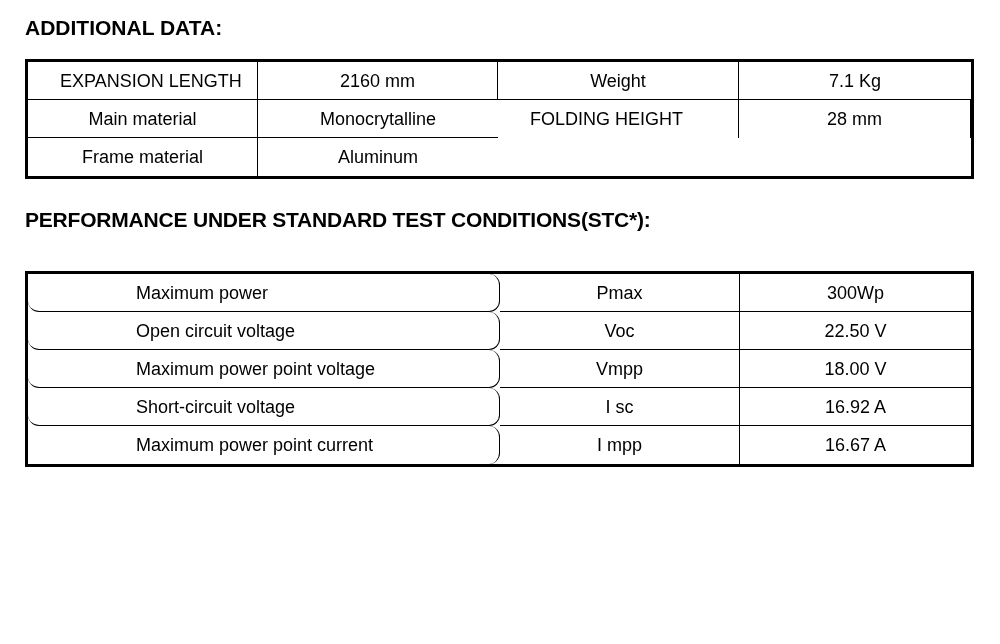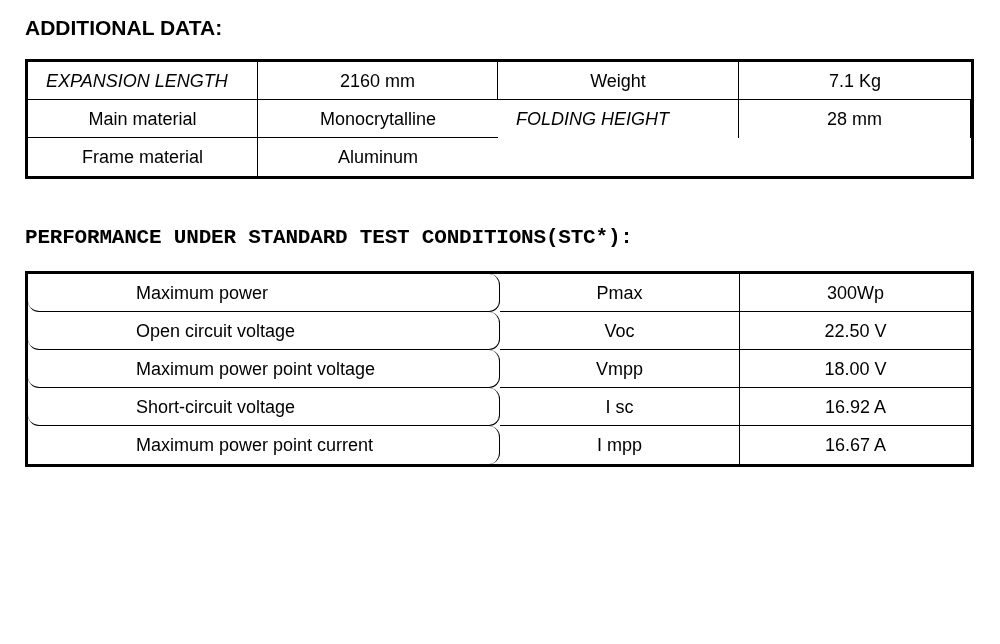--- a/index.html
+++ b/index.html
@@ -15,21 +15,21 @@
   .heading {
     position: absolute;
     left: 25px;
     font-size: 21px;
     font-weight: bold;
     line-height: 24px;
     white-space: nowrap;
     color: #000000;
   }
   .heading-1 { top: 16px; }
-  .heading-2 { top: 226px; letter-spacing: -0.2px; font-family: Liberation Mono, monospace; }
+  .heading-2 { top: 208px; letter-spacing: -0.2px; }
 
   .tbl {
     position: absolute;
     left: 25px;
     display: grid;
     border: 3px solid #000000;
     background: #ffffff;
   }
   .tbl-1 { top: 59px;  grid-template-columns: 230px 240px 241px 232px; }
   .tbl-2 { top: 271px; grid-template-columns: 472px 240px 231px; }
@@ -42,21 +42,21 @@
     justify-content: center;
     font-size: 18px;
     line-height: 22px;
     white-space: nowrap;
     border-right: 1px solid #000000;
     border-bottom: 1px solid #000000;
     background: #ffffff;
   }
   .c.lc { border-right: none; }   
   .c.lr { border-bottom: none; }  
-  .c.lead1 { justify-content: flex-start; padding-left: 18px; font-style: italic; }
+  .c.lead1 { justify-content: flex-start; padding-left: 32px; }
   .c.lead2 { justify-content: flex-start; padding-left: 108px; border-radius: 11px; }
 </style>
 </head>
 <body>
 
 <div class="page">
 
   <div class="heading heading-1">ADDITIONAL DATA:</div>
 
   <div class="tbl tbl-1">

